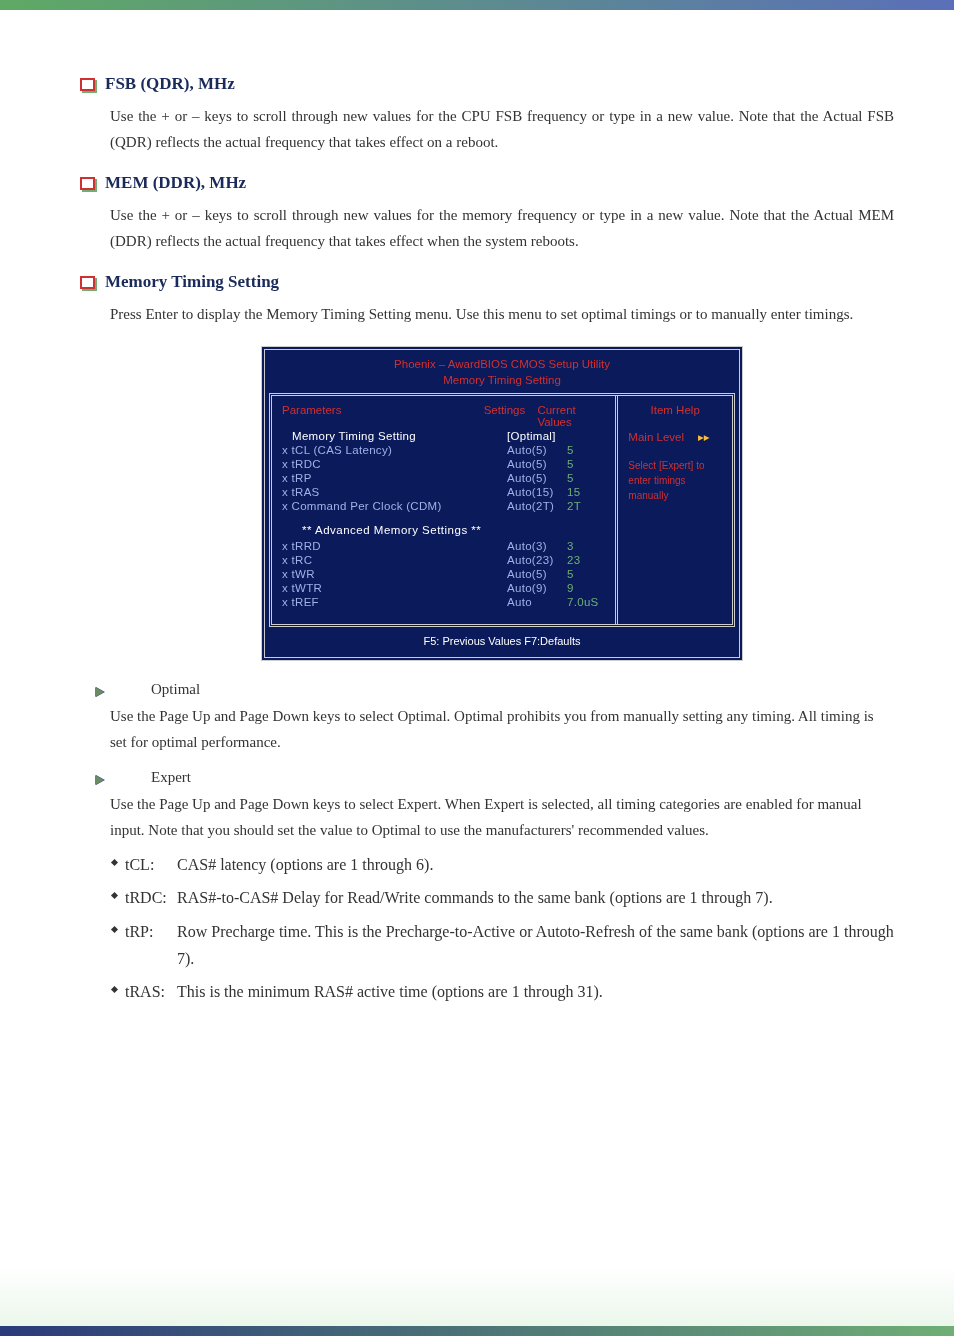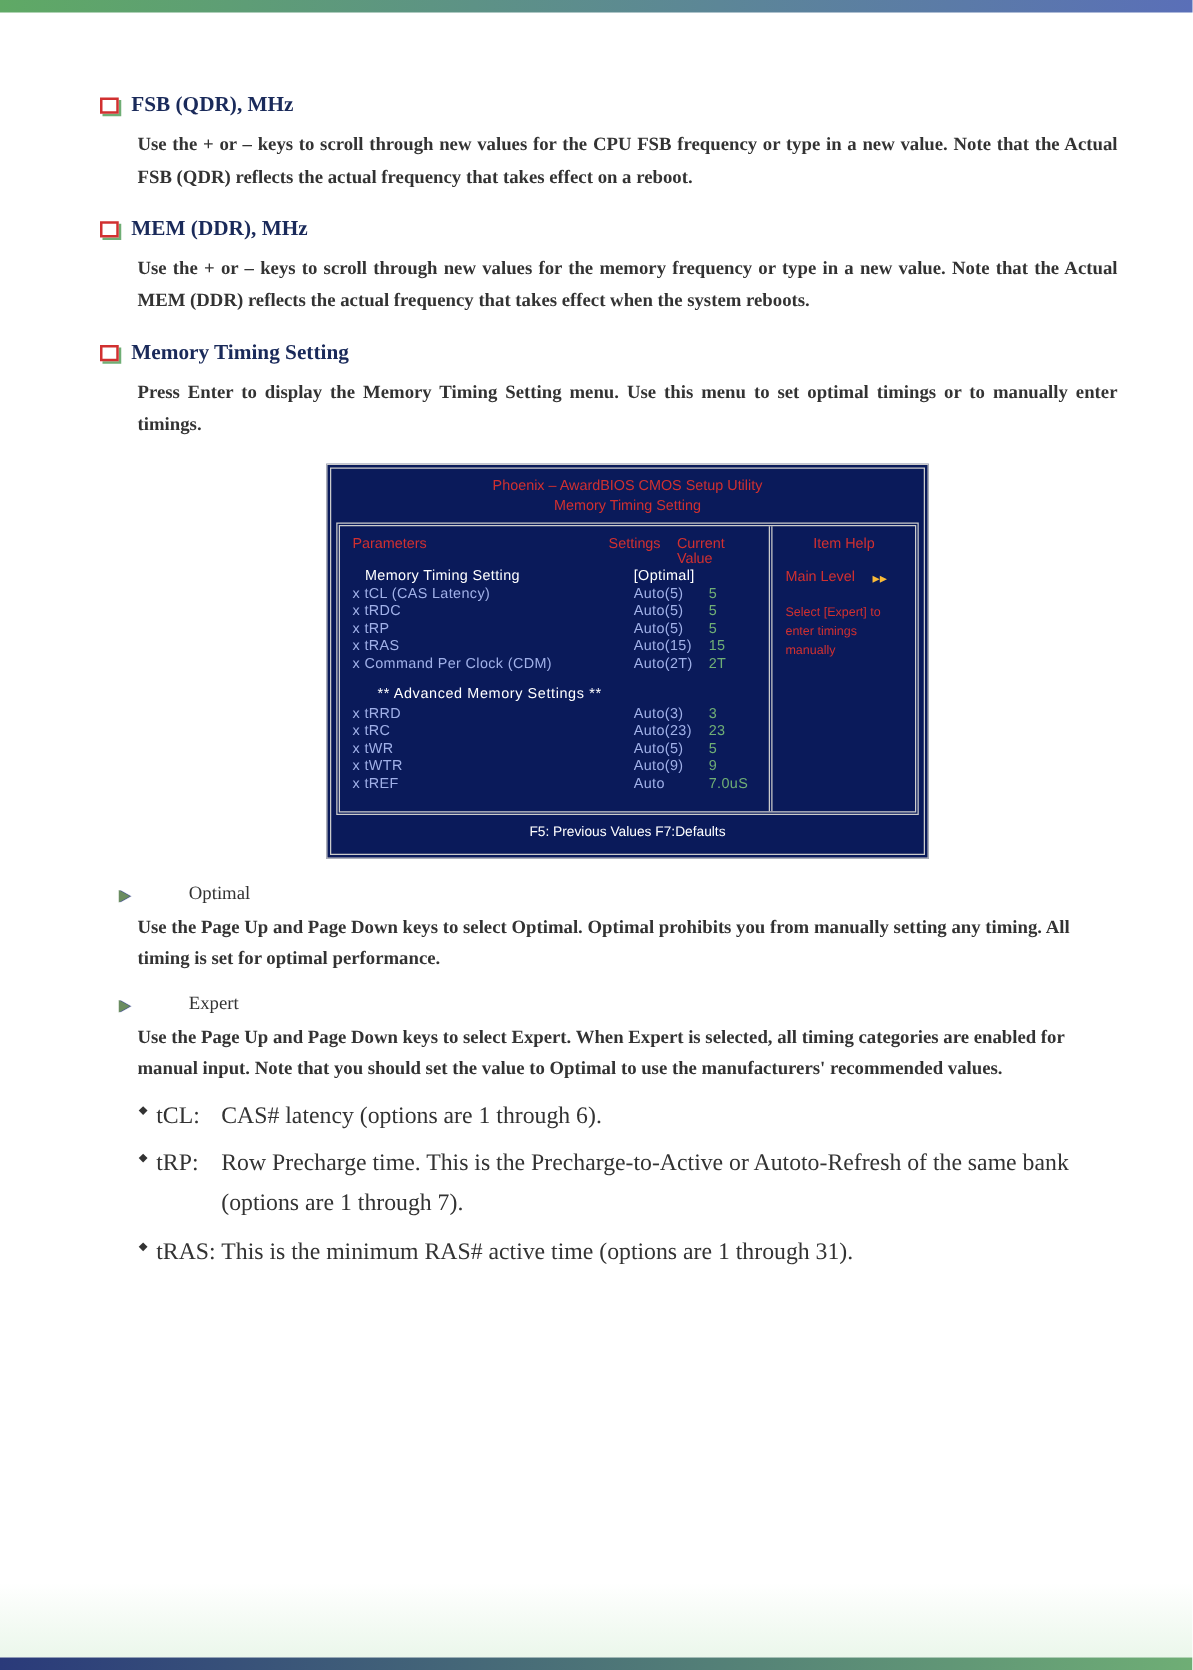--- a/index.html
+++ b/index.html
@@ -62,21 +62,20 @@
       font-weight: bold;
       font-size: 17px;
       color: #1a2a5a;
     }
     .section-body {
       font-family: "Palatino Linotype", "Book Antiqua", Georgia, serif;
       font-size: 15px;
       line-height: 1.7;
       text-align: justify;
       margin-bottom: 8px;
-      font-weight: bold;
     }
     .bios-box {
       width: 482px;
       margin: 18px auto 20px;
       border: 4px double #ccc;
       background: #0a1a5a;
       font-family: Arial, Helvetica, sans-serif;
       font-size: 11.5px;
     }
     .bios-header { text-align: center; color: #d13030; padding: 6px 0 5px; line-height: 1.4; }
@@ -129,21 +128,21 @@
       font-family: "Palatino Linotype", Georgia, serif;
       font-weight: normal;
       font-size: 15px;
       margin-left: 41px;
     }
     .bullet-list { margin-top: 8px; }
     .bullet-item {
       display: flex;
       align-items: flex-start;
       font-family: "Palatino Linotype", Georgia, serif;
-      font-size: 19px;
+      font-size: 16px;
       line-height: 1.7;
       margin-bottom: 6px;
     }
     .dot-icon {
       width: 5px; height: 5px; background: #333;
       transform: rotate(45deg);
       margin: 9px 8px 0 2px;
       flex-shrink: 0;
     }
     .bullet-label { width: 52px; flex-shrink: 0; }
@@ -178,21 +177,21 @@
     <div class="bios-box">
       <div class="bios-header">
         <div>Phoenix – AwardBIOS CMOS Setup Utility</div>
         <div>Memory Timing Setting</div>
       </div>
       <div class="bios-body">
         <div class="bios-left">
           <div class="bios-col-headers">
             <span class="col1">Parameters</span>
             <span class="col2">Settings</span>
-            <span class="col3">Current Value</span>
+            <span class="col3">Current Values</span>
           </div>
           <div class="bios-row white indent1">
             <span class="col1">Memory Timing Setting</span>
             <span class="col2">[Optimal]</span>
           </div>
           <div class="bios-row">
             <span class="col1">x tCL (CAS Latency)</span>
             <span class="col2">Auto(5)</span>
             <span class="col3">5</span>
           </div>
@@ -273,20 +272,25 @@
     <p class="section-body" style="text-align:left;">Use the Page Up and Page Down keys to select Expert. When Expert is selected, all timing categories are enabled for manual input. Note that you should set the value to Optimal to use the manufacturers' recommended values.</p>
 
     <div class="bullet-list">
       <div class="bullet-item">
         <span class="dot-icon"></span>
         <span class="bullet-label">tCL:</span>
         <span class="bullet-desc">CAS# latency (options are 1 through 6).</span>
       </div>
       <div class="bullet-item">
         <span class="dot-icon"></span>
+        <span class="bullet-label">tRDC:</span>
+        <span class="bullet-desc">RAS#-to-CAS# Delay for Read/Write commands to the same bank (options are 1 through 7).</span>
+      </div>
+      <div class="bullet-item">
+        <span class="dot-icon"></span>
         <span class="bullet-label">tRP:</span>
         <span class="bullet-desc">Row Precharge time. This is the Precharge-to-Active or Autoto-Refresh of the same bank (options are 1 through 7).</span>
       </div>
       <div class="bullet-item">
         <span class="dot-icon"></span>
         <span class="bullet-label">tRAS:</span>
         <span class="bullet-desc">This is the minimum RAS# active time (options are 1 through 31).</span>
       </div>
     </div>
 

